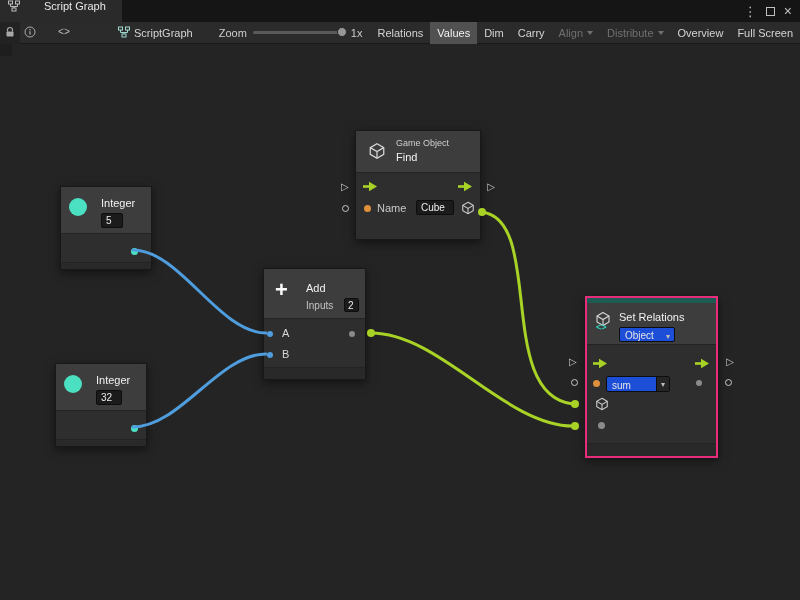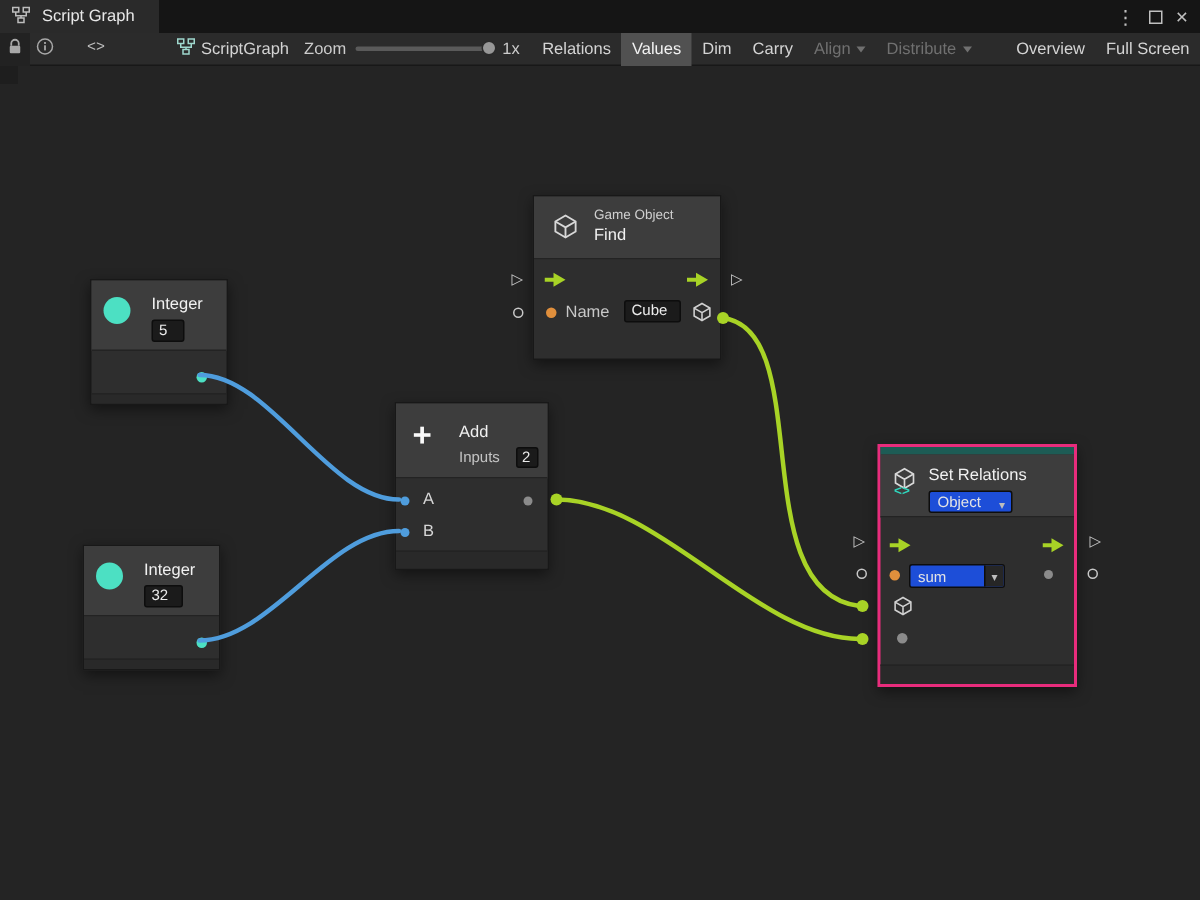--- a/index.html
+++ b/index.html
@@ -2,21 +2,21 @@
 <html><head>
 <meta charset="utf-8">
 <style>
   *{margin:0;padding:0;box-sizing:border-box}
   html,body{background:#000}
   .stage{position:relative;width:800px;height:600px;background:#242424;overflow:hidden;
          font-family:"Liberation Sans",sans-serif;font-size:11px;color:#ddd}
   
   .titlebar{position:absolute;top:0;left:0;width:100%;height:22px;background:#151515;
             display:flex;align-items:center;z-index:30}
-  .tab{display:flex;align-items:center;gap:8px;height:22px;padding:0 16px 0 8px;background:#2a2a2a;color:#e8e8e8}
+  .tab{display:flex;align-items:flex-start;gap:24px;height:22px;padding:0 16px 0 8px;background:#2a2a2a;color:#e8e8e8}
   .win-controls{margin-left:auto;display:flex;align-items:center;gap:9px;padding-right:8px;color:#c0c0c0}
   .maxbox{display:inline-block;width:9px;height:9px;border:1px solid #c0c0c0}
   
   .toolbar{position:absolute;top:22px;left:0;width:100%;height:22px;background:#2b2b2b;
            border-bottom:1px solid #181818;display:flex;align-items:center;z-index:30;color:#d4d4d4}
   .icobtn{height:22px;display:flex;align-items:center;justify-content:center;width:20px}
   .icobtn.dark{background:#222}
   .tbtn{height:22px;display:flex;align-items:center;padding:0 7px;white-space:nowrap}
   .tbtn.active{background:#515151;color:#f2f2f2}
   .tbtn.disabled{color:#707070}
@@ -235,21 +235,21 @@
       <span>
         <svg width="12" height="12" viewBox="0 0 12 12" fill="none" stroke="#9fd8ce">
             <rect x="0.5" y="1" width="4" height="3"></rect>
             <rect x="7.5" y="1" width="4" height="3"></rect>
             <rect x="4" y="8" width="4" height="3"></rect>
             <path d="M2.5 4v2.5h7V4M6 6.5V8"></path>
           </svg>
       </span>
       <span>ScriptGraph</span>
     </div>
-    <span style="margin-left:10px;color:#cccccc;">Zoom</span>
+    <span style="margin-left:26px;color:#cccccc;">Zoom</span>
     <div class="zoom-track">
       <div class="zoom-handle"></div>
     </div>
     <span style="color:#cccccc;">1x</span>
     <div class="tbtn" style="margin-left:8px;">
         <span>Relations</span>
       </div>
     <div class="tbtn active">
         <span>Values</span>
       </div>

